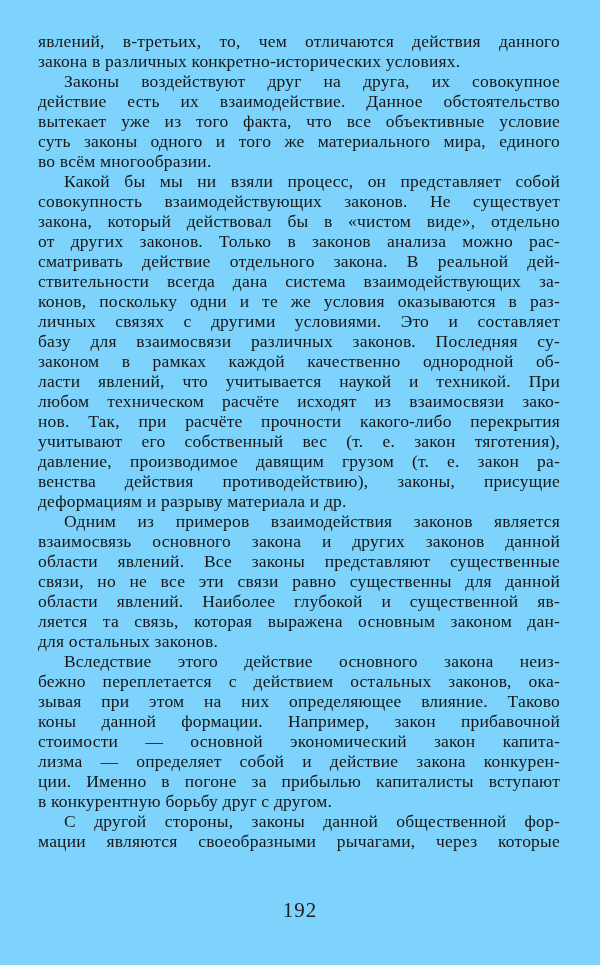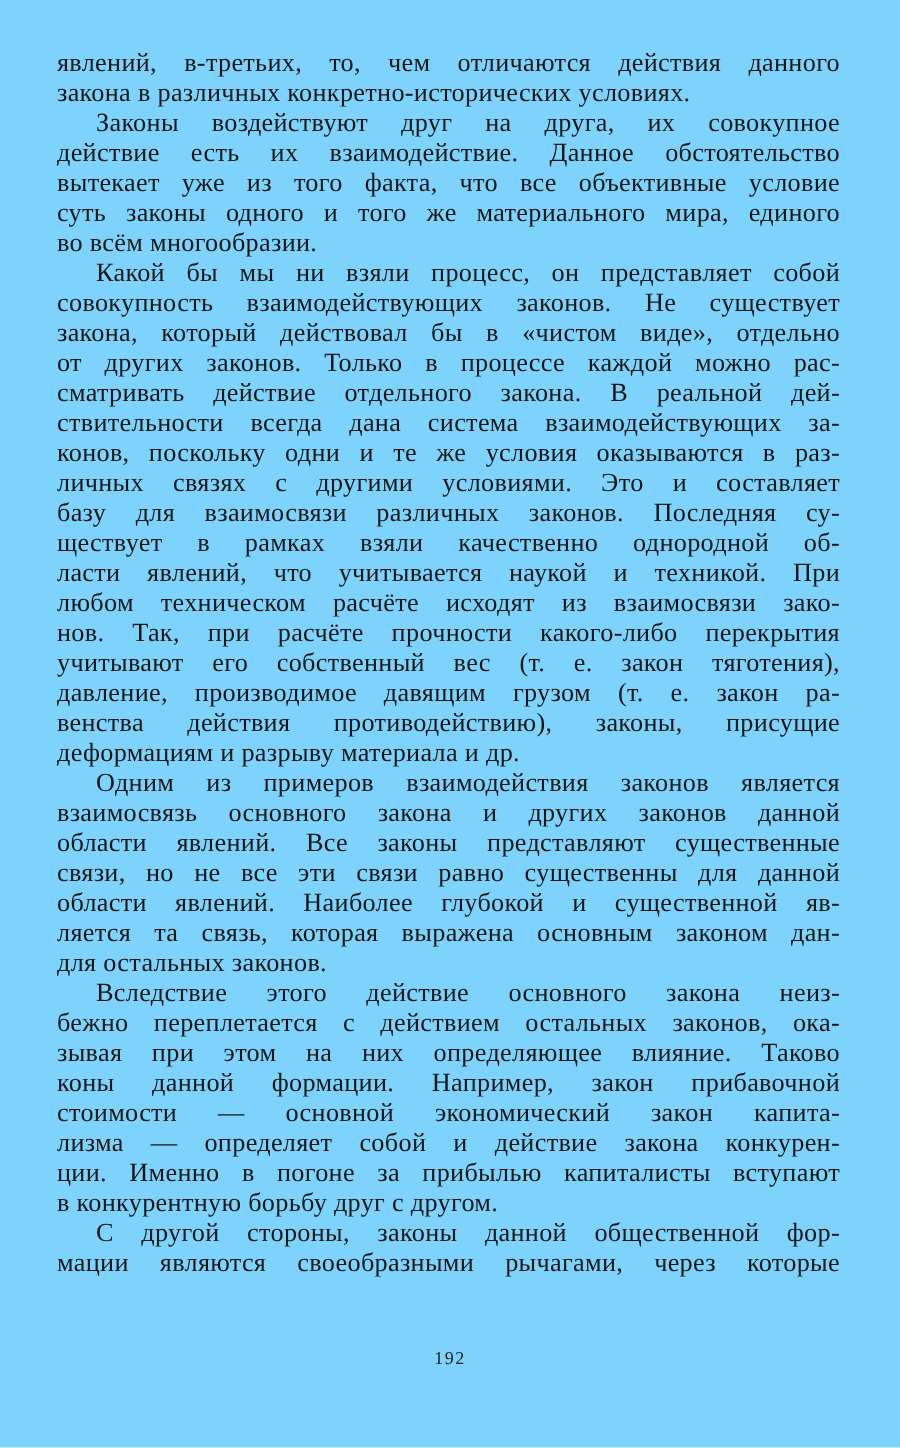--- a/index.html
+++ b/index.html
@@ -36,47 +36,47 @@
   }
   .line.indent {
     text-indent: 26px;
   }
   .page-number {
     position: absolute;
     left: 0;
     top: 898px;
     width: 100%;
     text-align: center;
-    font-size: 12px;
+    font-size: 21px;
     letter-spacing: 1px;
     color: #1c1c1c;
   }
 </style>
 </head>
 <body>
 
 <div class="page">
   <div class="text-block">
       <div class="line fill">явлений, в-третьих, то, чем отличаются действия данного</div>
       <div class="line">закона в различных конкретно-исторических условиях.</div>
       <div class="line indent fill">Законы воздействуют друг на друга, их совокупное</div>
       <div class="line fill">действие есть их взаимодействие. Данное обстоятельство</div>
       <div class="line fill">вытекает уже из того факта, что все объективные условие</div>
       <div class="line fill">суть законы одного и того же материального мира, единого</div>
       <div class="line">во всём многообразии.</div>
       <div class="line indent fill">Какой бы мы ни взяли процесс, он представляет собой</div>
       <div class="line fill">совокупность взаимодействующих законов. Не существует</div>
       <div class="line fill">закона, который действовал бы в «чистом виде», отдельно</div>
-      <div class="line fill">от других законов. Только в процессе каждой можно рас-</div>
+      <div class="line fill">от других законов. Только в законов анализа можно рас-</div>
       <div class="line fill">сматривать действие отдельного закона. В реальной дей-</div>
       <div class="line fill">ствительности всегда дана система взаимодействующих за-</div>
       <div class="line fill">конов, поскольку одни и те же условия оказываются в раз-</div>
       <div class="line fill">личных связях с другими условиями. Это и составляет</div>
       <div class="line fill">базу для взаимосвязи различных законов. Последняя су-</div>
-      <div class="line fill">ществует в рамках взяли качественно однородной об-</div>
+      <div class="line fill">законом в рамках каждой качественно однородной об-</div>
       <div class="line fill">ласти явлений, что учитывается наукой и техникой. При</div>
       <div class="line fill">любом техническом расчёте исходят из взаимосвязи зако-</div>
       <div class="line fill">нов. Так, при расчёте прочности какого-либо перекрытия</div>
       <div class="line fill">учитывают его собственный вес (т. е. закон тяготения),</div>
       <div class="line fill">давление, производимое давящим грузом (т. е. закон ра-</div>
       <div class="line fill">венства действия противодействию), законы, присущие</div>
       <div class="line">деформациям и разрыву материала и др.</div>
       <div class="line indent fill">Одним из примеров взаимодействия законов является</div>
       <div class="line fill">взаимосвязь основного закона и других законов данной</div>
       <div class="line fill">области явлений. Все законы представляют существенные</div>

